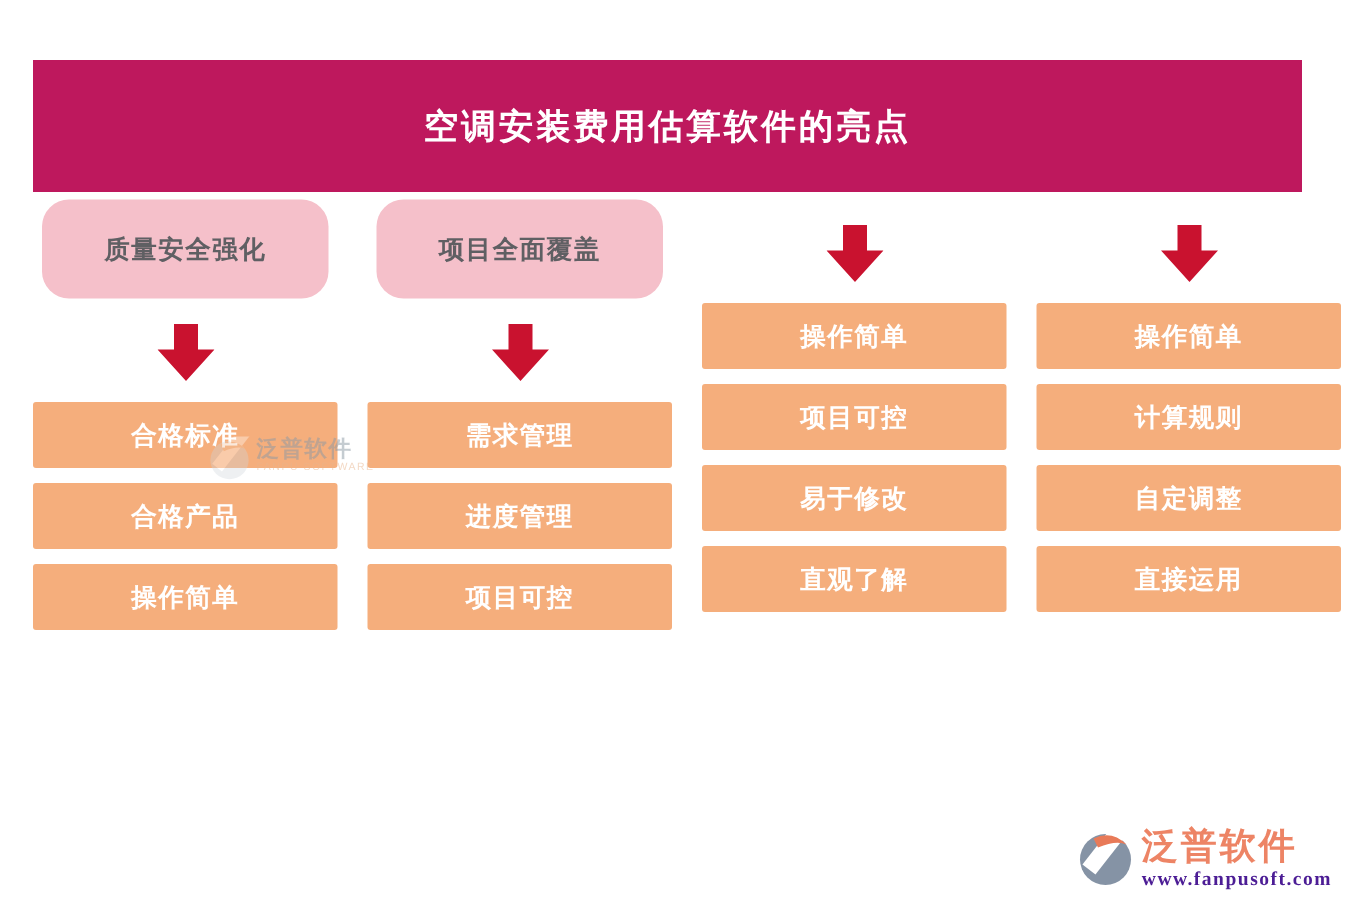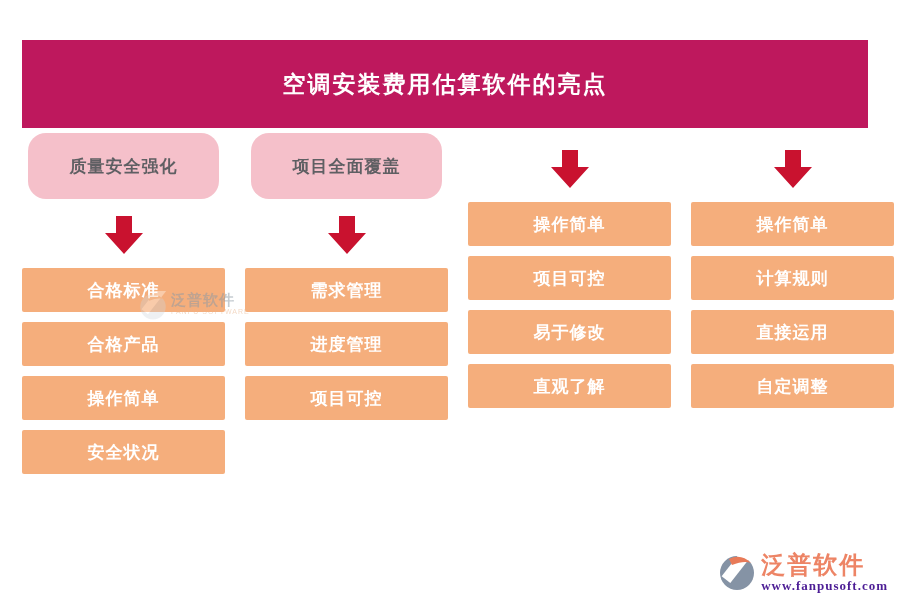--- a/index.html
+++ b/index.html
@@ -108,23 +108,20 @@
     </svg>
     <div class="box">
         <span>合格标准</span>
       </div>
     <div class="box">
         <span>合格产品</span>
       </div>
     <div class="box">
         <span>操作简单</span>
       </div>
-    <div class="box">
-        <span>安全状况</span>
-      </div>
   </div>
 
   <div class="column">
     <div class="col-header">
       <span>项目全面覆盖</span>
     </div>
     <svg class="arrow" viewBox="0 0 38 38">
       <polygon points="11,0 27,0 27,17 38,17 19,38 0,17 11,17" fill="#c9122f"></polygon>
     </svg>
     <div class="box">
@@ -160,24 +157,24 @@
     <svg class="arrow" viewBox="0 0 38 38">
       <polygon points="11,0 27,0 27,17 38,17 19,38 0,17 11,17" fill="#c9122f"></polygon>
     </svg>
     <div class="box">
         <span>操作简单</span>
       </div>
     <div class="box">
         <span>计算规则</span>
       </div>
     <div class="box">
+        <span>自定调整</span>
+      </div>
+    <div class="box">
         <span>直接运用</span>
-      </div>
-    <div class="box">
-        <span>自定调整</span>
       </div>
   </div>
 
 </div>
 
 <div class="watermark">
   <svg class="wm-icon" viewBox="0 0 40 40">
     <circle cx="20" cy="21" r="17" fill="#cfd6dc"></circle>
     <rect x="13" y="-8" width="11" height="40" fill="#ffffff" transform="rotate(38 20 16)"></rect>
     <path d="M12 7 Q24 1 34 11 Q27 8 15 13 Z" fill="#f0c29c"></path>

